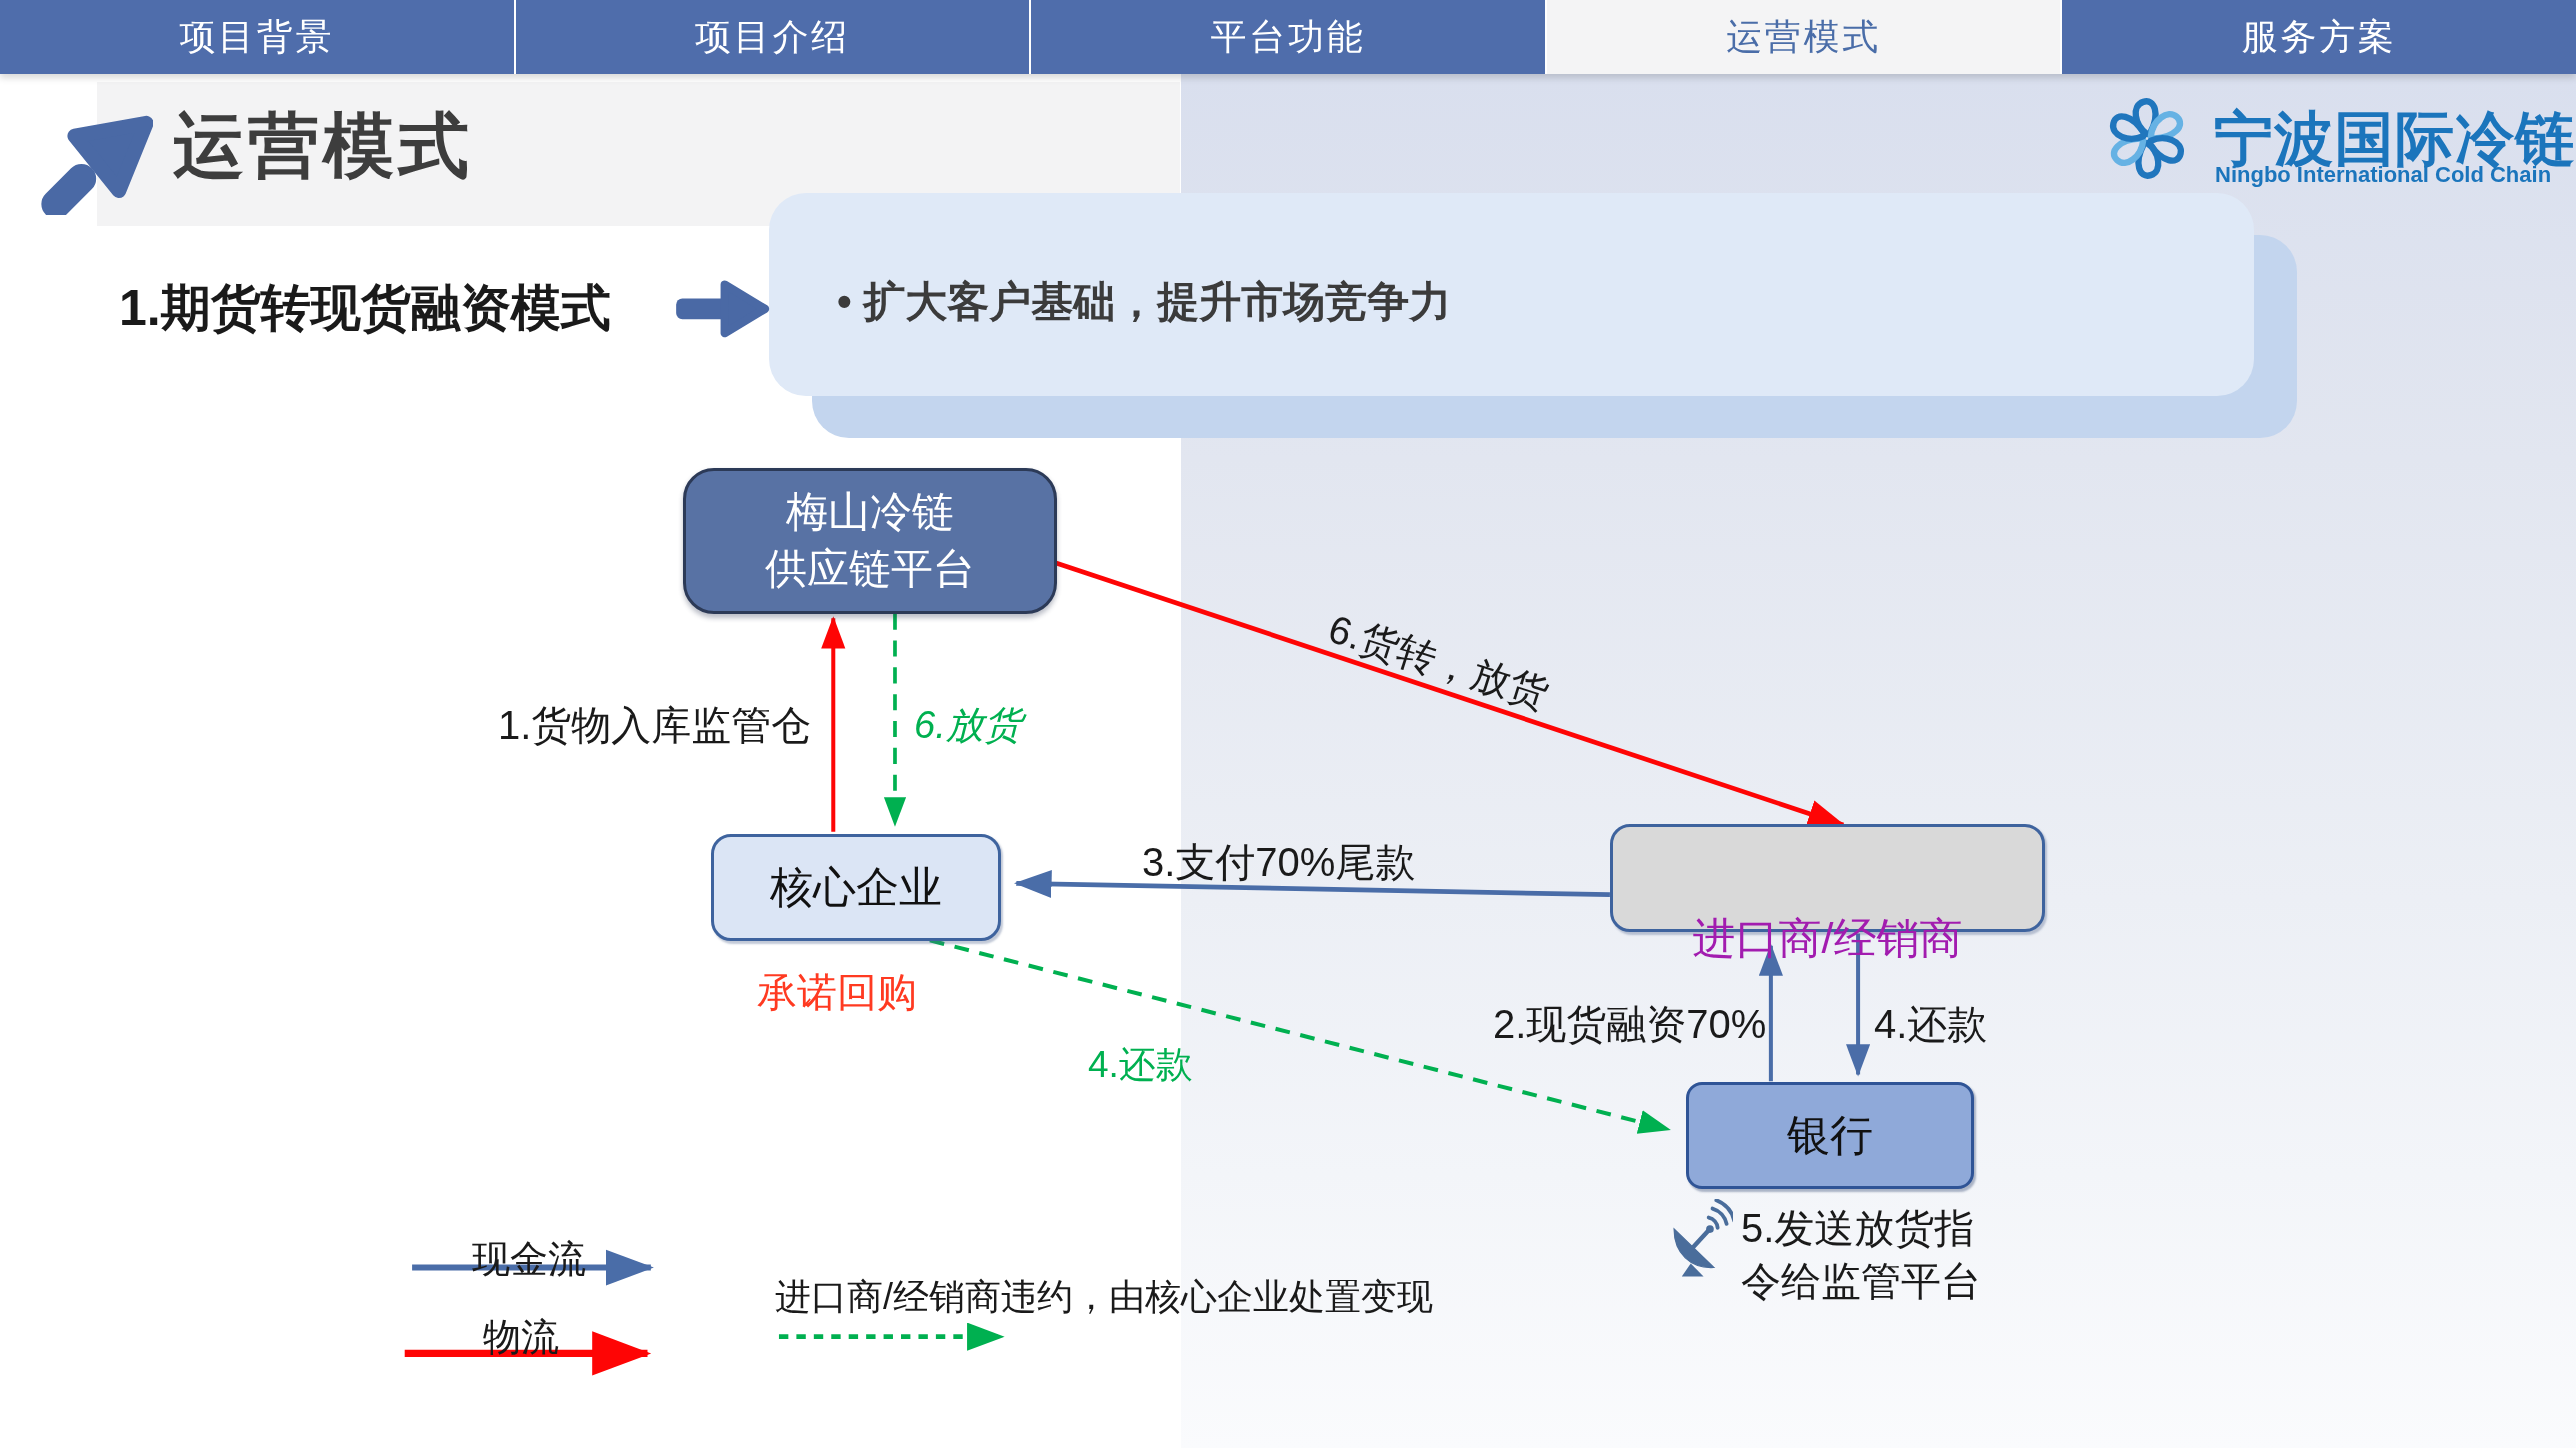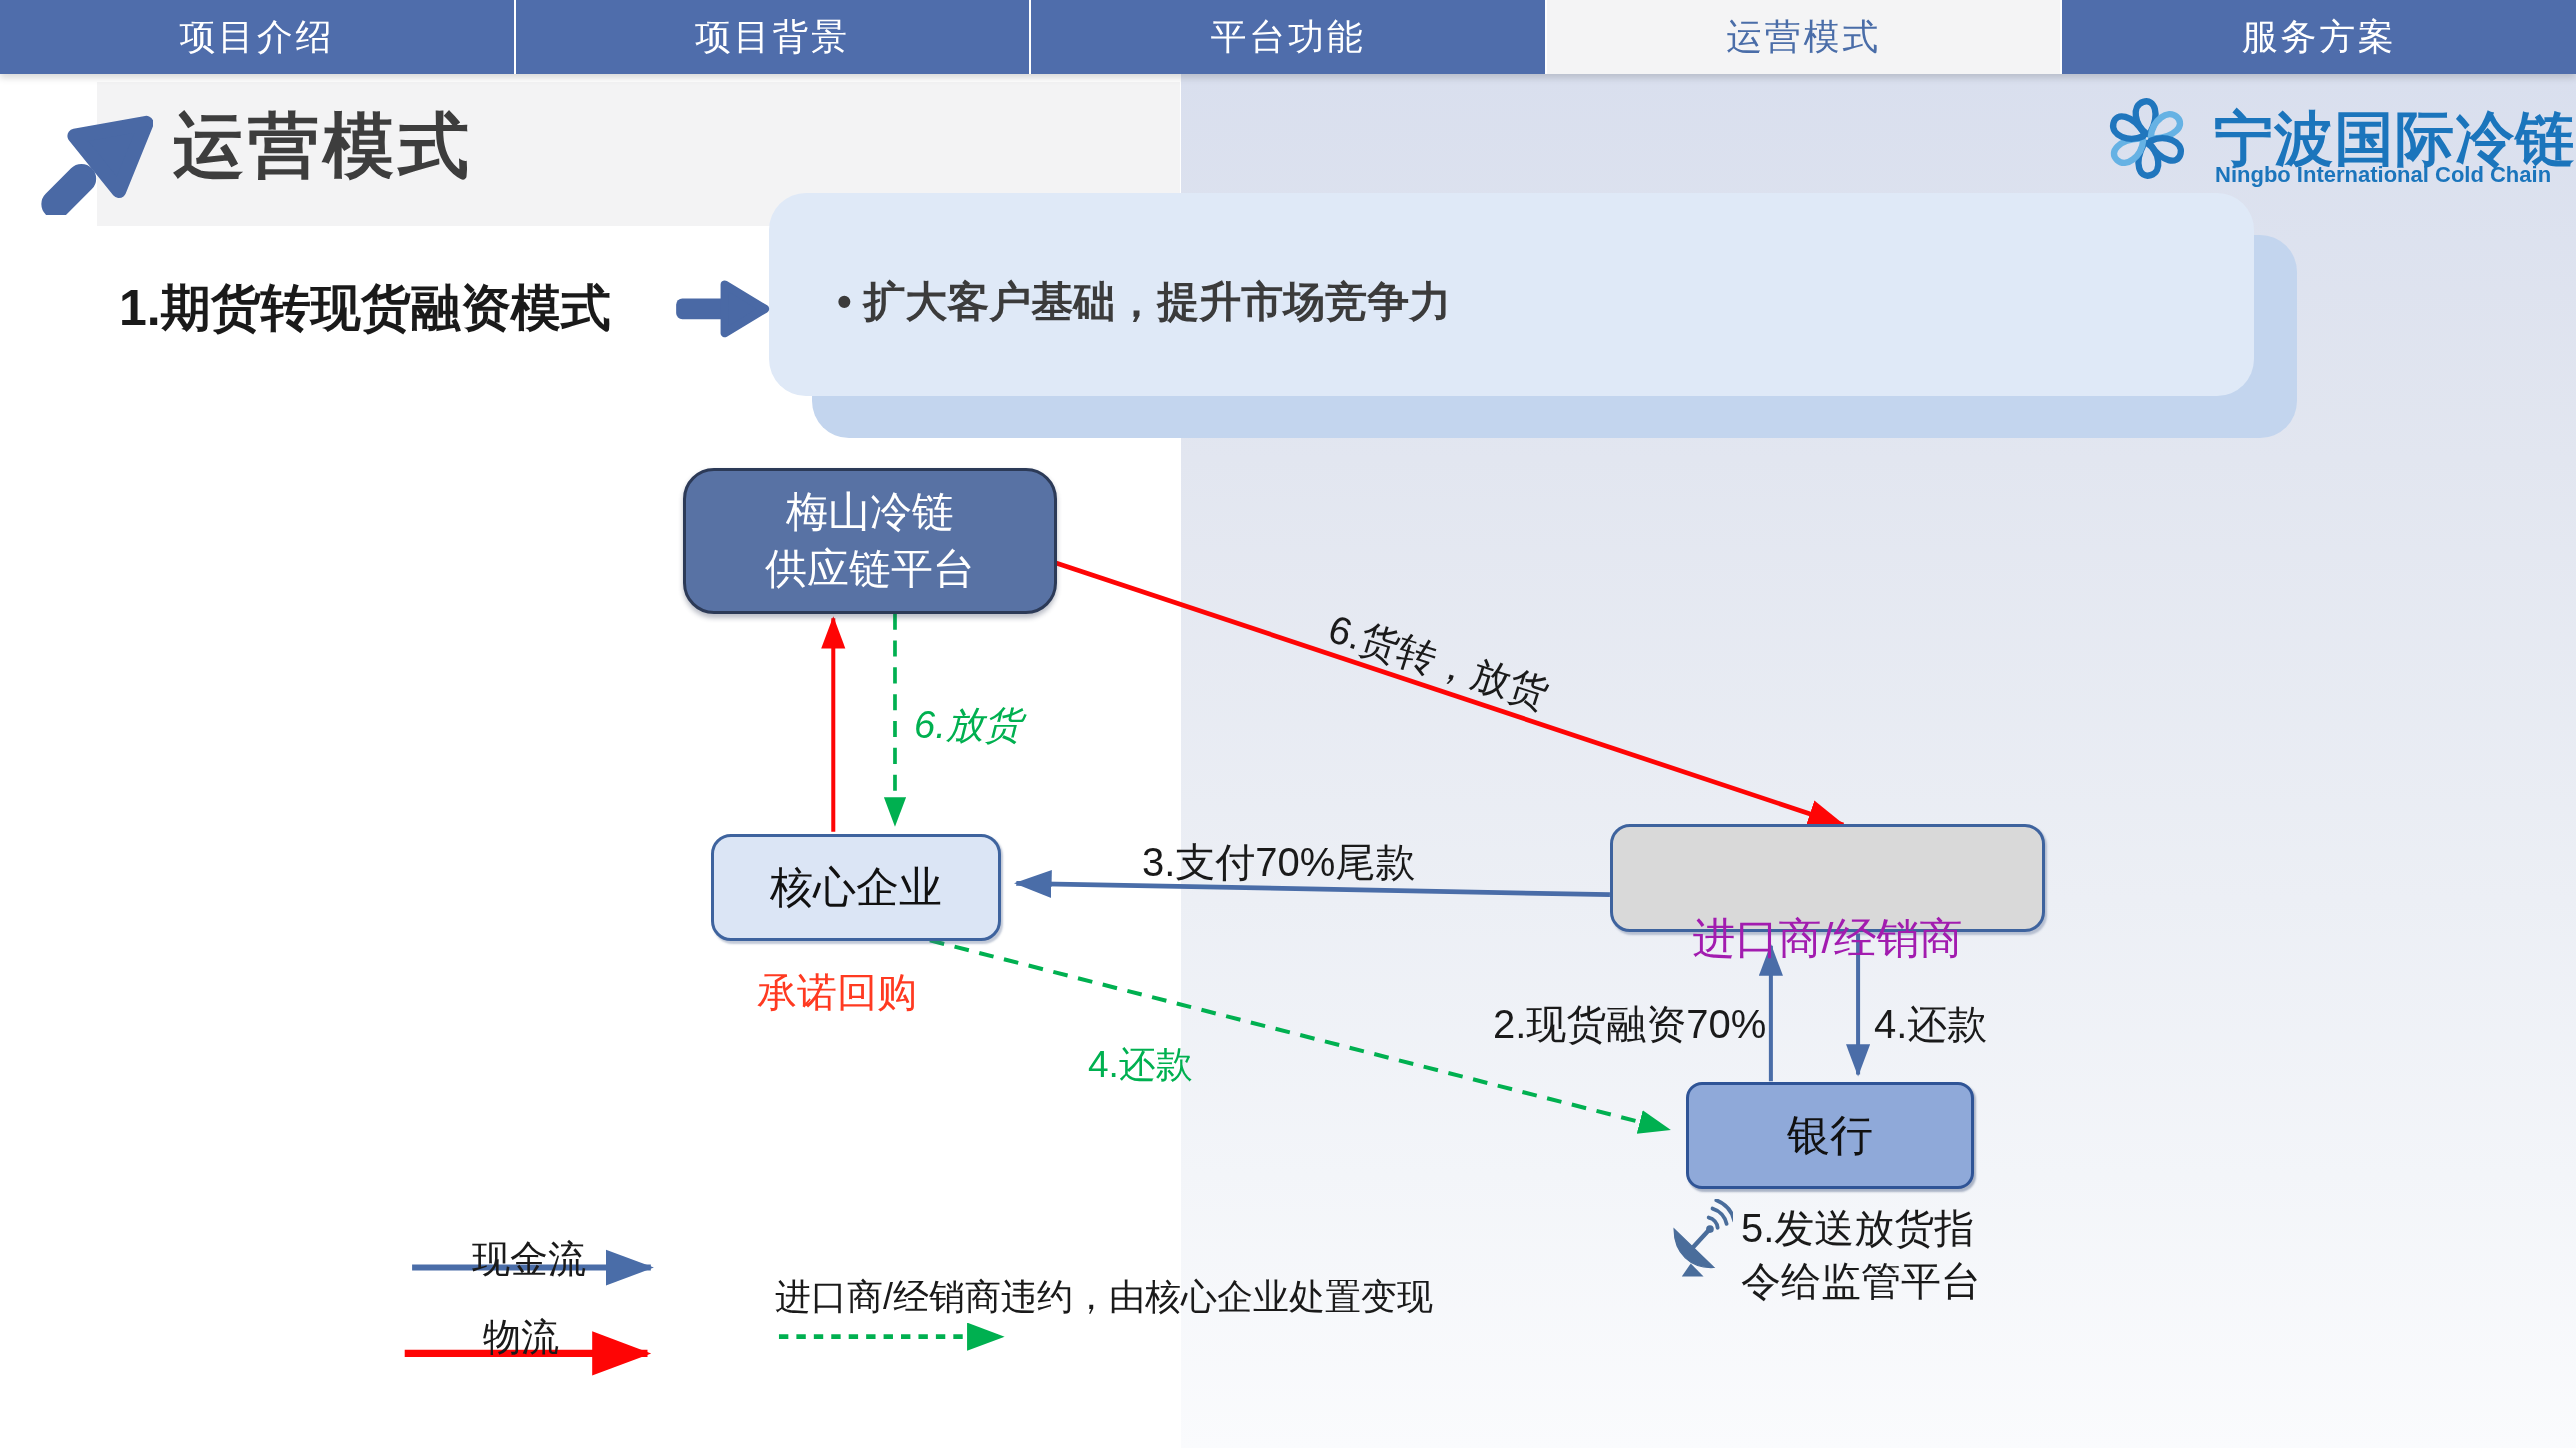--- a/index.html
+++ b/index.html
@@ -123,22 +123,22 @@
 </style>
 </head>
 <body>
 
 <div id="app">
 
   <div class="right-panel"></div>
   <div class="title-band"></div>
 
   <div class="nav">
+    <div class="nav-tab">项目背景</div>
     <div class="nav-tab">项目介绍</div>
-    <div class="nav-tab">项目背景</div>
     <div class="nav-tab">平台功能</div>
     <div class="nav-tab active">运营模式</div>
     <div class="nav-tab">服务方案</div>
   </div>
 
   <svg class="title-arrow" viewBox="0 0 175 152">
     <line x1="30" y1="136" x2="68" y2="98" stroke="#4a69a5" stroke-width="44" stroke-linecap="round"></line>
     <polygon points="165,15 58,34 124,116" fill="#4a69a5" stroke="#4a69a5" stroke-width="22" stroke-linejoin="round"></polygon>
   </svg>
   <div class="page-title">运营模式</div>
@@ -192,20 +192,21 @@
   </svg>
 
   <div class="node node-core">核心企业</div>
   <div class="node node-platform preline">梅山冷链
 供应链平台</div>
   <div class="node node-importer">
     <div class="node-label-bottom">进口商/经销商</div>
   </div>
   <div class="node node-bank">银行</div>
 
+  <div class="lbl lbl-inbound">1.货物入库监管仓</div>
   <div class="lbl lbl-release">6.放货</div>
   <div class="lbl lbl-transfer">6.货转，放货</div>
   <div class="lbl lbl-pay">3.支付70%尾款</div>
   <div class="lbl lbl-promise">承诺回购</div>
   <div class="lbl lbl-repay-green">4.还款</div>
   <div class="lbl lbl-financing">2.现货融资70%</div>
   <div class="lbl lbl-repay-blue">4.还款</div>
   <div class="lbl lbl-instruction preline">5.发送放货指
 令给监管平台</div>
 

